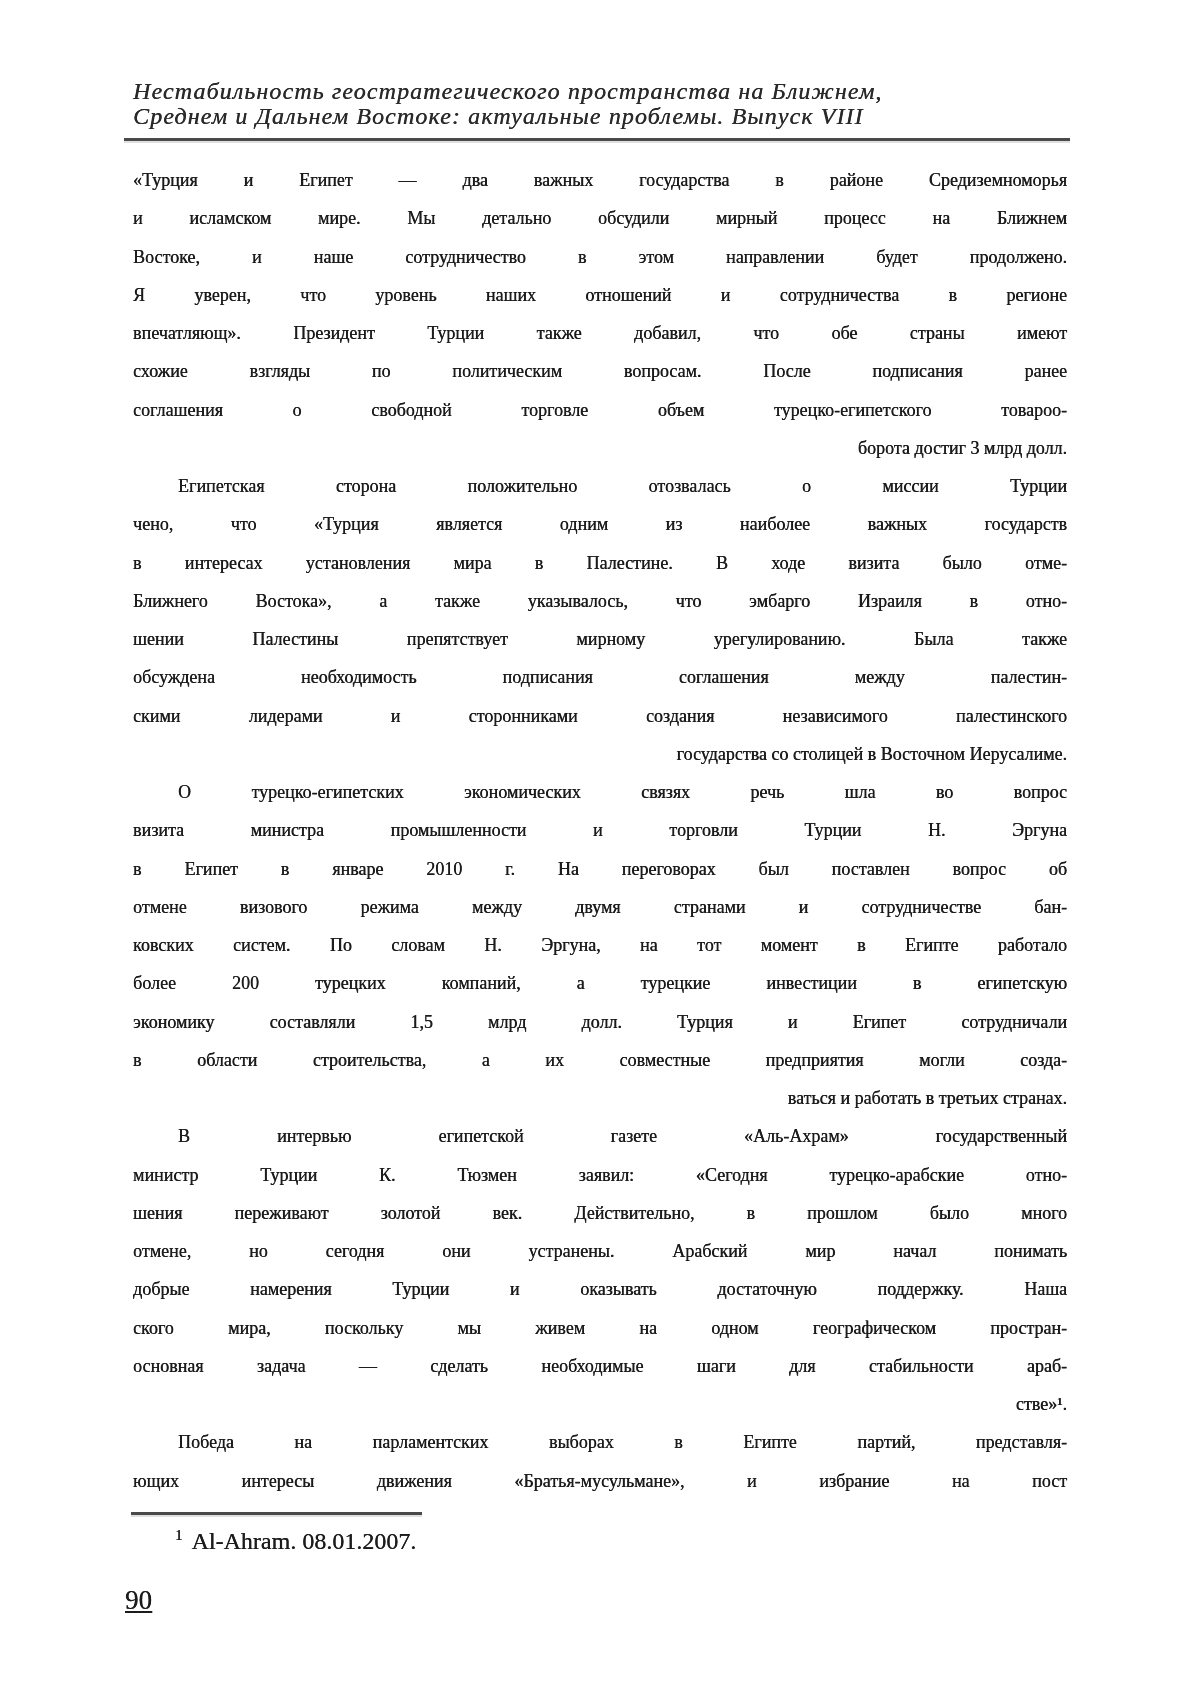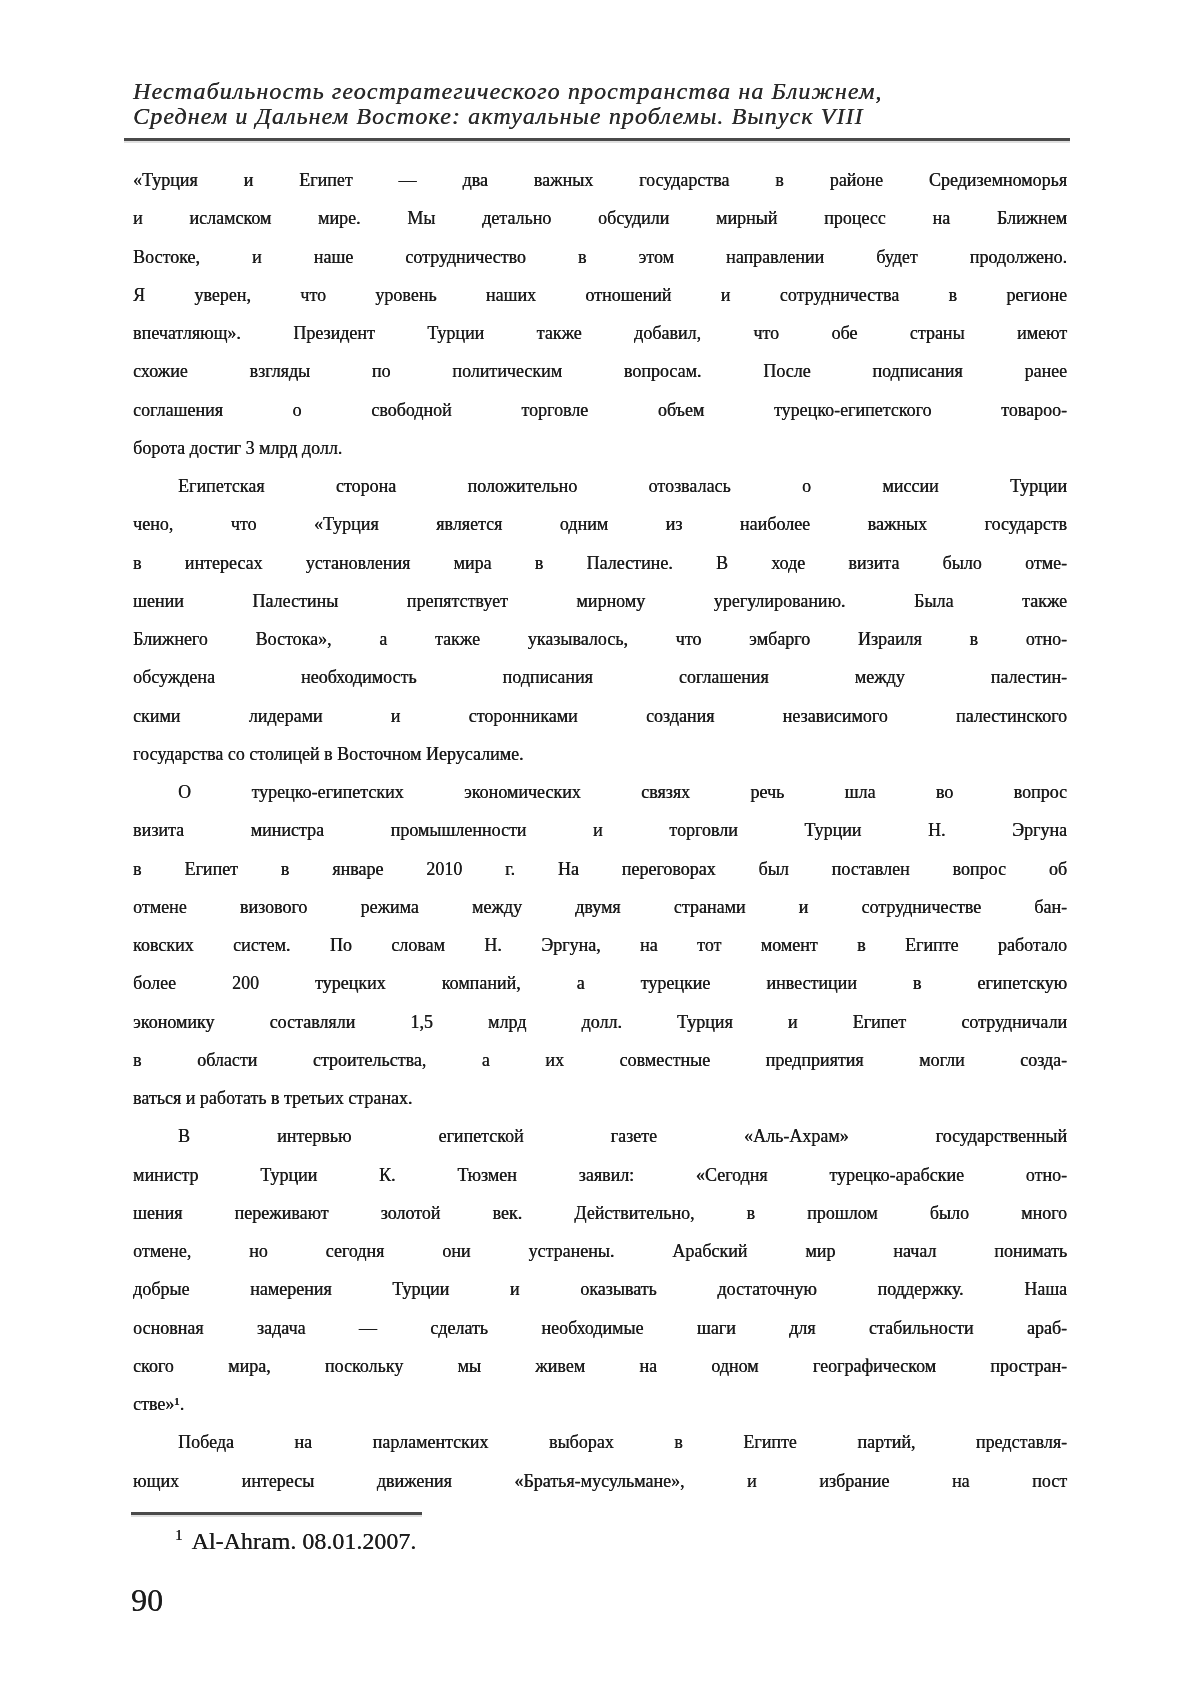--- a/index.html
+++ b/index.html
@@ -35,21 +35,21 @@
   }
   .body-text{
     position:absolute;
     left:133px;
     top:161px;
     width:934px;
     font-size:18px;
     line-height:38.25px;
     text-shadow:0.35px 0 currentColor;
   }
-  .line{text-align:left;white-space:normal;}
+  .line{text-align:right;white-space:normal;}
   .line.just{
     text-align:justify;
     text-align-last:justify;
     text-justify:inter-word;
     white-space:nowrap;
   }
   .line.ind{text-indent:45px;}
   .footnote-rule{
     position:absolute;
     left:131px;
@@ -70,25 +70,26 @@
     text-shadow:0.3px 0 currentColor;
   }
   .footnote sup{
     font-size:15px;
     line-height:0;
     vertical-align:super;
     margin-right:9px;
   }
   .page-number{
     position:absolute;
-    left:131px;
+    left:125px;
     top:1585px;
-    font-size:32px;
+    font-size:27px;
     line-height:30px;
     text-shadow:0.3px 0 currentColor;
+    text-decoration:underline;
   }
 </style>
 </head>
 <body>
 
 <div class="page">
 
   <div class="running-header">
     <div>Нестабильность геостратегического пространства на Ближнем,</div>
     <div>Среднем и Дальнем Востоке: актуальные проблемы. Выпуск VIII</div>
@@ -104,22 +105,22 @@
         <div class="line just">Я уверен, что уровень наших отношений и сотрудничества в регионе</div>
         <div class="line just">впечатляющ». Президент Турции также добавил, что обе страны имеют</div>
         <div class="line just">схожие взгляды по политическим вопросам. После подписания ранее</div>
         <div class="line just">соглашения о свободной торговле объем турецко-египетского товароо-</div>
         <div class="line">борота достиг 3 млрд долл.</div>
       </div>
       <div class="para">
         <div class="line just ind">Египетская сторона положительно отозвалась о миссии Турции</div>
         <div class="line just">чено, что «Турция является одним из наиболее важных государств</div>
         <div class="line just">в интересах установления мира в Палестине. В ходе визита было отме-</div>
+        <div class="line just">Ближнего Востока», а также указывалось, что эмбарго Израиля в отно-</div>
         <div class="line just">шении Палестины препятствует мирному урегулированию. Была также</div>
-        <div class="line just">Ближнего Востока», а также указывалось, что эмбарго Израиля в отно-</div>
         <div class="line just">обсуждена необходимость подписания соглашения между палестин-</div>
         <div class="line just">скими лидерами и сторонниками создания независимого палестинского</div>
         <div class="line">государства со столицей в Восточном Иерусалиме.</div>
       </div>
       <div class="para">
         <div class="line just ind">О турецко-египетских экономических связях речь шла во вопрос</div>
         <div class="line just">визита министра промышленности и торговли Турции Н. Эргуна</div>
         <div class="line just">в Египет в январе 2010 г. На переговорах был поставлен вопрос об</div>
         <div class="line just">отмене визового режима между двумя странами и сотрудничестве бан-</div>
         <div class="line just">ковских систем. По словам Н. Эргуна, на тот момент в Египте работало</div>
@@ -127,22 +128,22 @@
         <div class="line just">экономику составляли 1,5 млрд долл. Турция и Египет сотрудничали</div>
         <div class="line just">в области строительства, а их совместные предприятия могли созда-</div>
         <div class="line">ваться и работать в третьих странах.</div>
       </div>
       <div class="para">
         <div class="line just ind">В интервью египетской газете «Аль-Ахрам» государственный</div>
         <div class="line just">министр Турции К. Тюзмен заявил: «Сегодня турецко-арабские отно-</div>
         <div class="line just">шения переживают золотой век. Действительно, в прошлом было много</div>
         <div class="line just">отмене, но сегодня они устранены. Арабский мир начал понимать</div>
         <div class="line just">добрые намерения Турции и оказывать достаточную поддержку. Наша</div>
+        <div class="line just">ского мира, поскольку мы живем на одном географическом простран-</div>
         <div class="line just">основная задача — сделать необходимые шаги для стабильности араб-</div>
-        <div class="line just">ского мира, поскольку мы живем на одном географическом простран-</div>
         <div class="line">стве»¹.</div>
       </div>
       <div class="para">
         <div class="line just ind">Победа на парламентских выборах в Египте партий, представля-</div>
         <div class="line just">ющих интересы движения «Братья-мусульмане», и избрание на пост</div>
       </div>
     </div>
 
   <div class="footnote-rule"></div>
 

